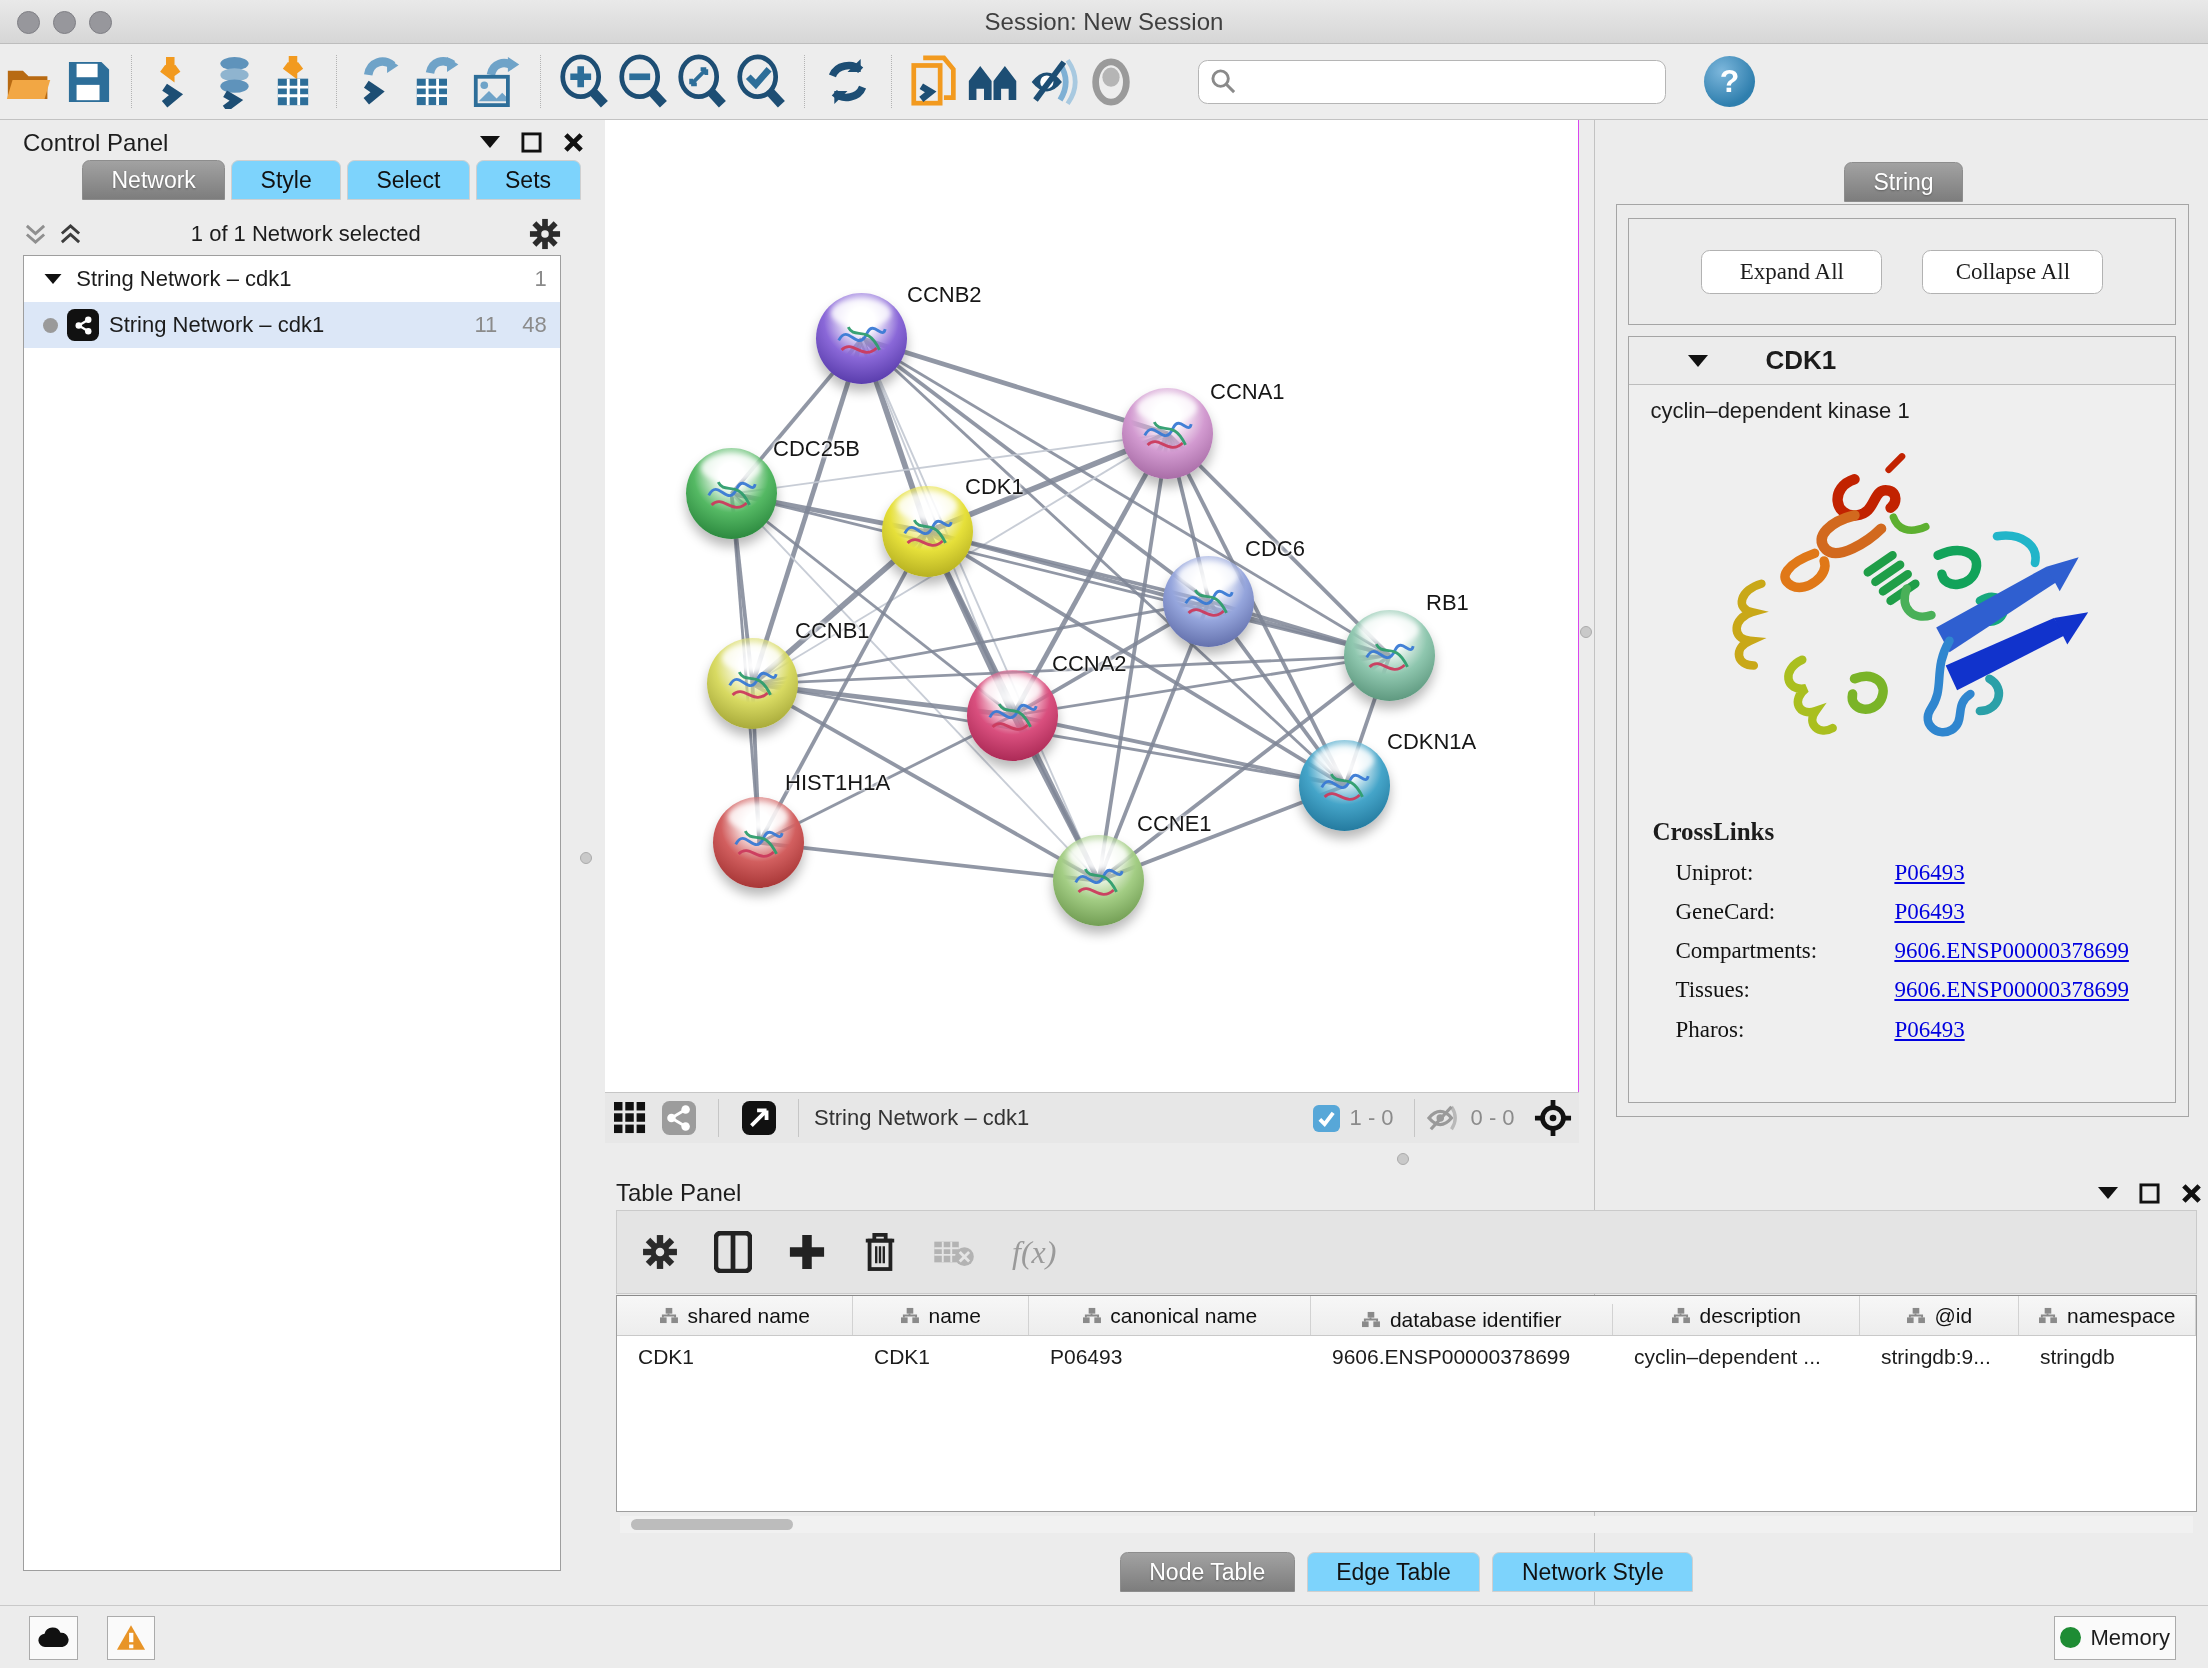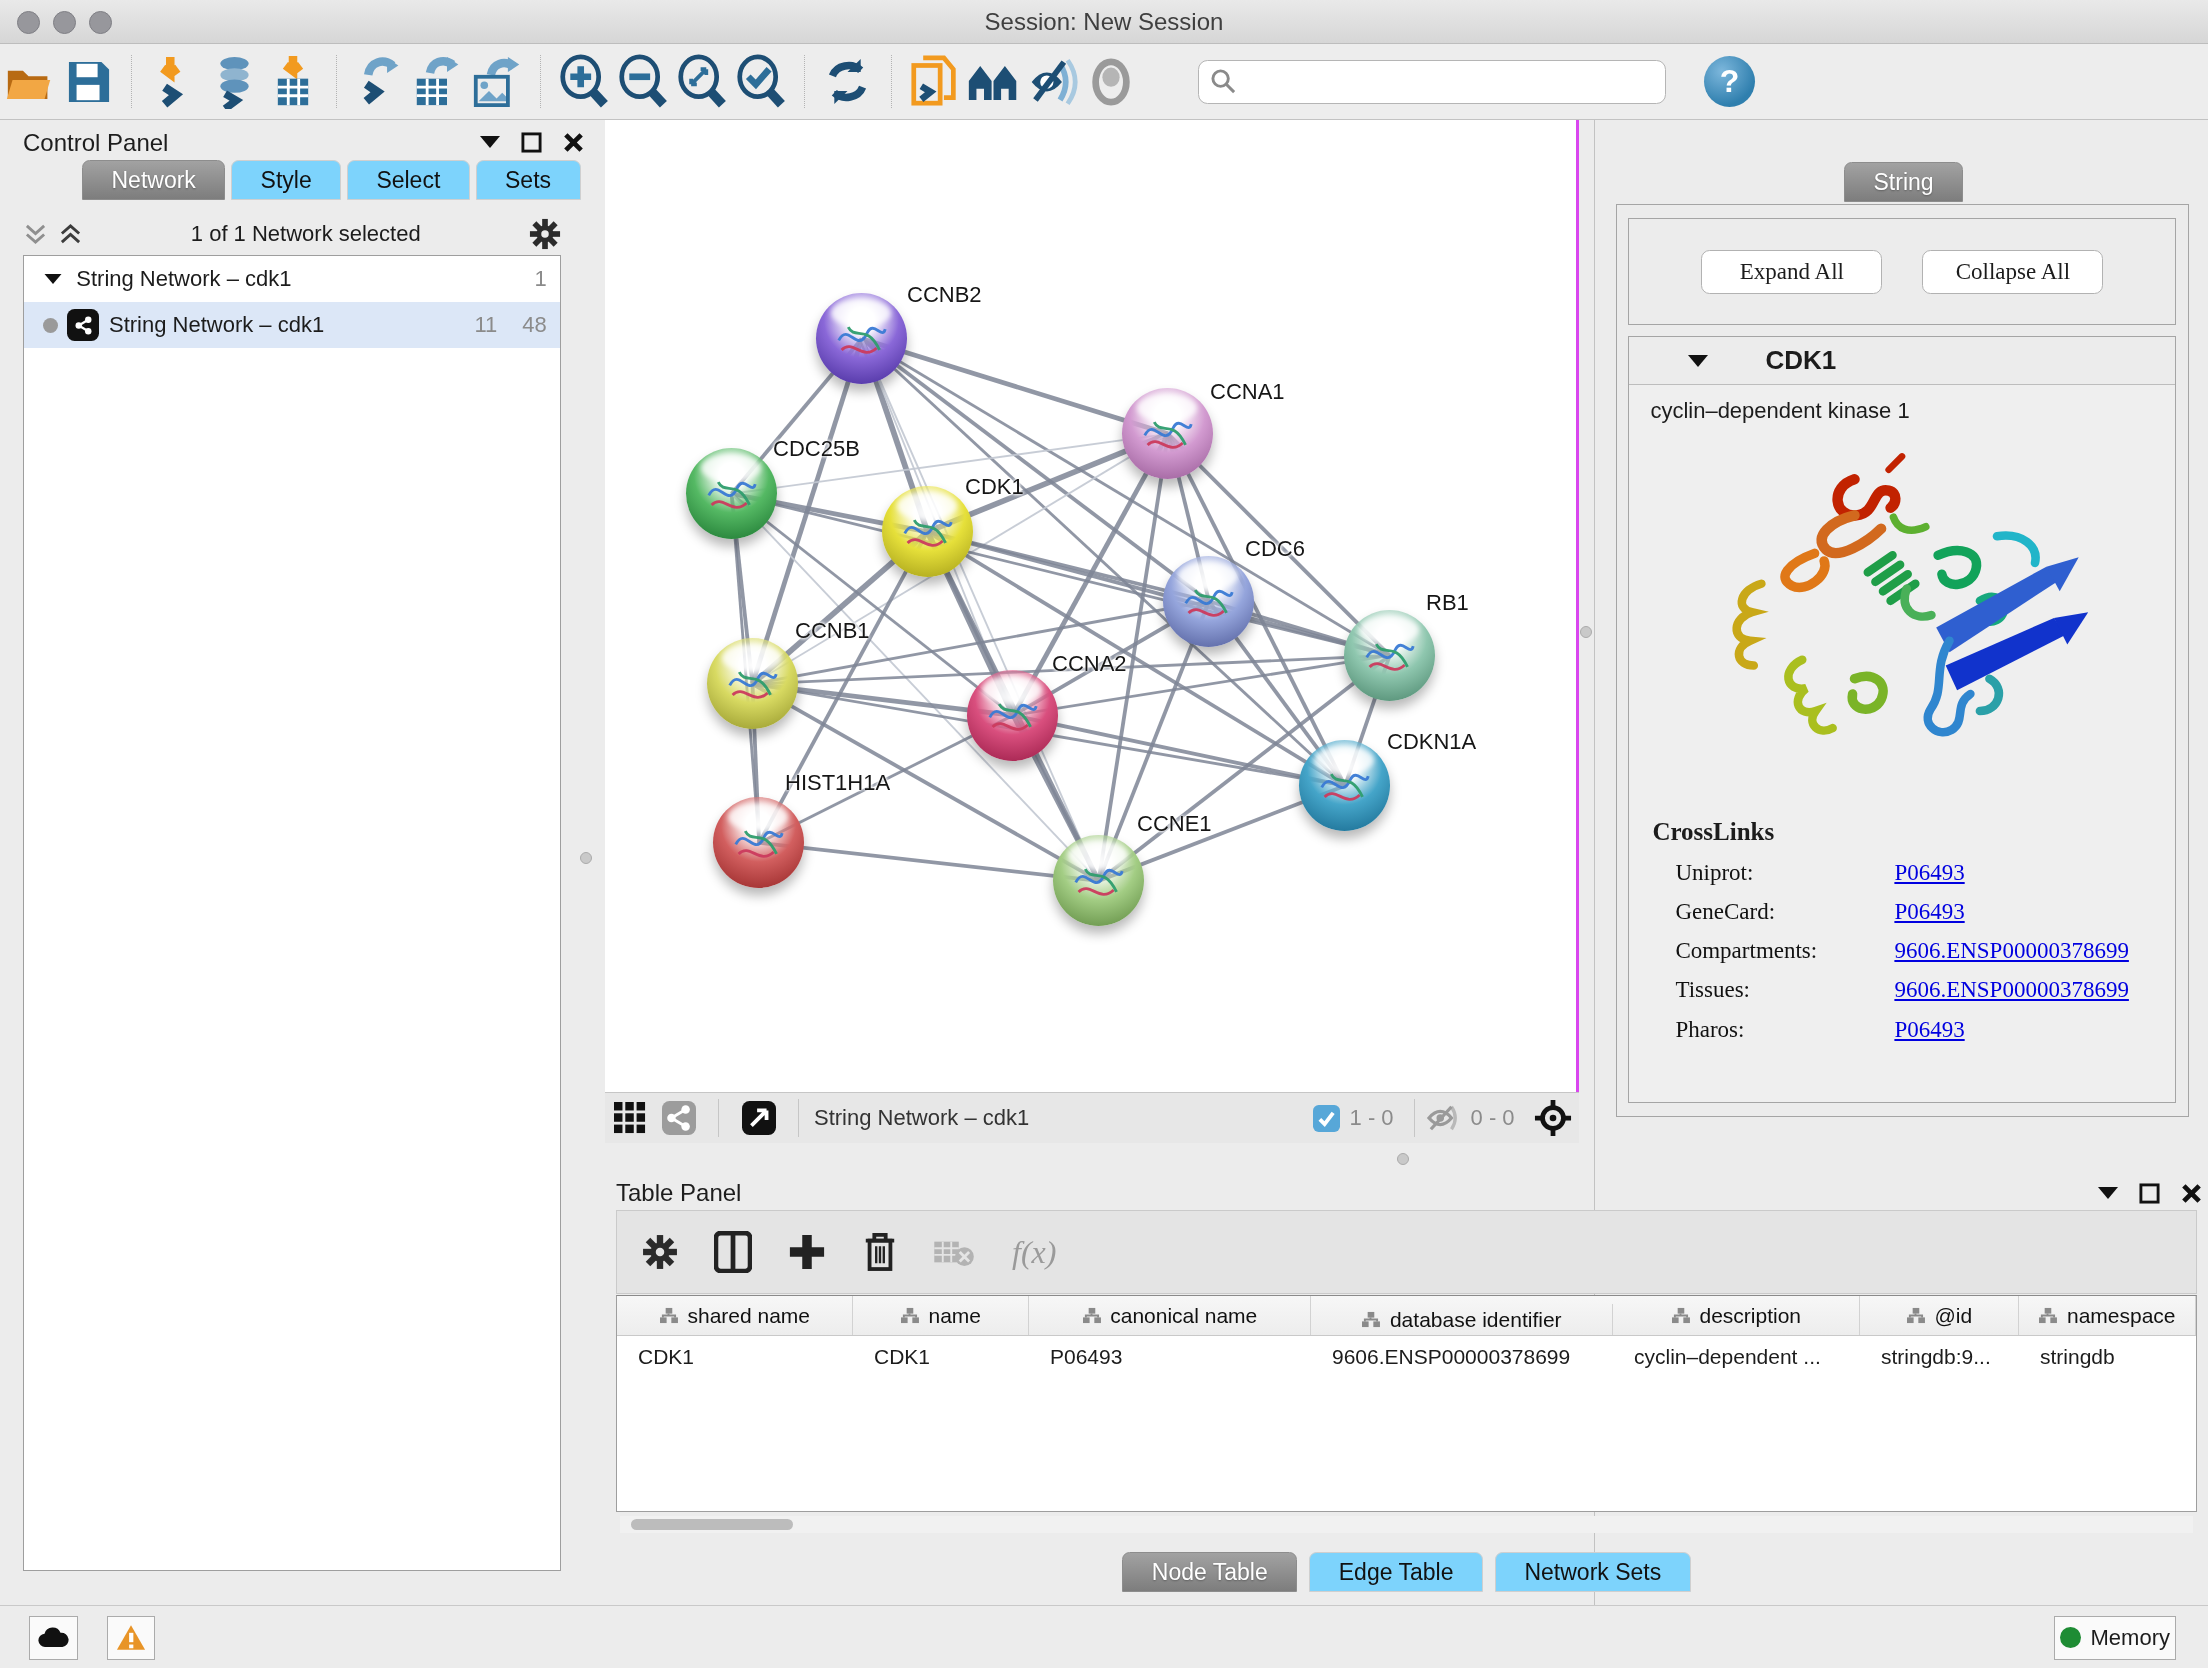--- a/index.html
+++ b/index.html
@@ -39,21 +39,21 @@
   #cp-header { left:23px; top:126px; width:552px; height:34px; display:flex; align-items:center; }
   #cp-ctl { position:absolute; left:457px; top:5.7px; }
   #cp-tabs { left:82px; top:160px; display:flex; gap:5.7px; }
   #cp-subheader { left:23px; top:213px; width:538px; height:42px; display:flex; align-items:center; font-size:22px; }
   #tree-box { left:23px; top:255px; width:538px; height:1316px; background:#fff; border:1px solid #9e9e9e; }
   .tree-row { height:46px; display:flex; align-items:center; font-size:22px; padding:0 13.3px; }
   .tree-row.sel { background:#dce7f7; }
   .share-badge { width:32px; height:32px; background:#111; border-radius:7.6px; display:flex; align-items:center; justify-content:center; margin:0 9.5px; }
 
   
-  #net-canvas { left:605px; top:120px; width:974px; height:972px; background:#fff; border-right:3px solid #d946ef;text-align:center; }
+  #net-canvas { left:605px; top:120px; width:974px; height:972px; background:#fff; border-right:1px solid #d946ef;text-align:center; }
   #net-edges { position:absolute; left:0; top:0; }
   .node { position:absolute; width:91px; height:91px; border-radius:50%;
     box-shadow:0 7.6px 11.4px rgba(0,0,0,.28); }
   .node .gloss { position:absolute; left:16%; top:7%; width:66%; height:30%;
     background:rgba(255,255,255,.8); border-radius:50%; filter:blur(2.9px); }
   .node svg { position:absolute; left:17px; top:19px; opacity:.95; }
   .nlabel { position:absolute; font-size:22px; color:#161616;
     text-shadow:0 0 3.8px #fff, 0 0 3.8px #fff, 0 0 2.9px #fff; white-space:nowrap; }
 
   
@@ -708,21 +708,21 @@
       <div class="td" style="width: 159px;">stringdb:9...</div>
       <div class="td" style="width: 177px;">stringdb</div>
     </div>
 </div>
 <div id="tp-scroll" class="abs">
     <span id="tp-thumb"></span>
   </div>
 <div id="tp-tabs" class="abs">
     <span class="tab sel">Node Table</span>
     <span class="tab">Edge Table</span>
-    <span class="tab">Network Sets</span>
+    <span class="tab">Network Style</span>
   </div>
 
 <div id="statusbar" class="abs">
   <span class="sb-btn" style="left:28.5px; width:49px">
     <svg width="32" height="23" viewBox="0 0 34 24">
         <path d="M9 22 a7 7 0 0 1 -1 -14 a9 9 0 0 1 17 -1 a6 6 0 0 1 2 15 z" fill="#111"></path>
       </svg>
   </span>
   <span class="sb-btn" style="left:107px; width:48px">
     <svg width="30" height="27" viewBox="0 0 32 28">

